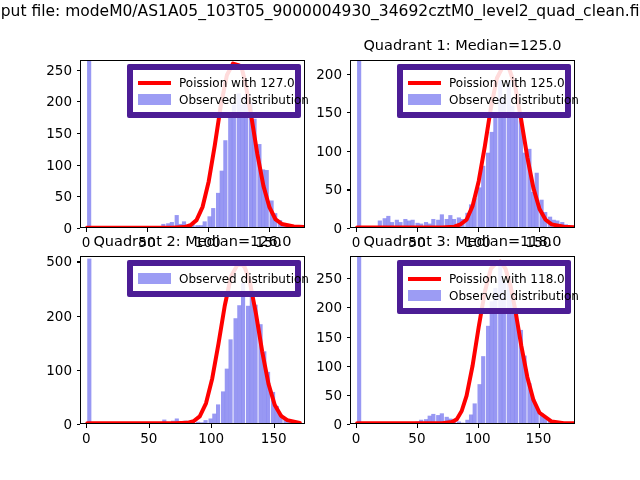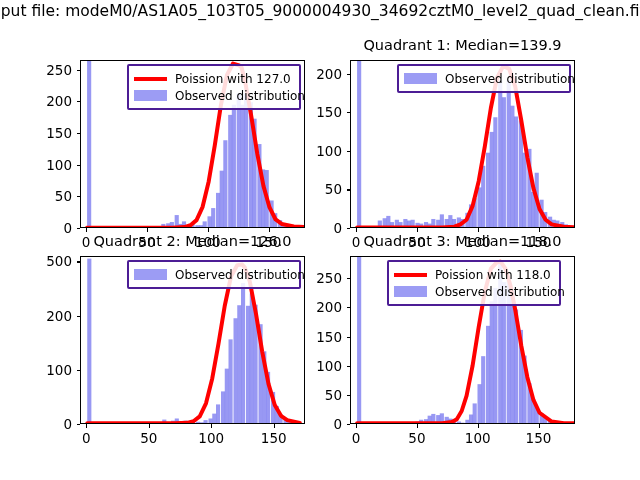--- a/index.html
+++ b/index.html
@@ -79,21 +79,21 @@
   }
   .xtick-mark {
     position: absolute;
     width: 1.1px;
     height: 3.5px;
     background: #000000;
   }
   .legend {
     position: absolute;
     box-sizing: border-box;
-    border: 2px solid #4c1d95;
+    border: 6px solid #4c1d95;
     background: rgba(255,255,255,0.86);
     border-radius: 2px;
     padding: 4px 6px 4px 5px;
     font-size: 12px;
     color: #000000;
     z-index: 20;
   }
   .legend-row {
     display: flex;
     align-items: center;
@@ -209,21 +209,21 @@
         <span class="legend-label">Poission with 127.0</span>
       </div>
       <div class="legend-row">
         <span class="legend-key patch"></span>
         <span class="legend-label">Observed distribution</span>
       </div>
     </div>
   </div>
 
   <div class="subplot" style="left:350px; top:60px; width:225px; height:168px;">
-    <div class="axtitle">Quadrant 1: Median=139.9</div>
+    <div class="axtitle">Quadrant 1: Median=125.0</div>
     <div class="plotbox" id="box1" style="left:0; top:0; width:225px; height:168px;">
       <div class="plotclip">
           <svg class="data-layer" id="svg1" width="225" height="168">
             <g>
               <rect x="6.081081081081082" width="4.135135135135134" y="-0.7706422018348746" height="168.77064220183487" fill="#7b7bf0" fill-opacity="0.78"></rect>
               <rect x="26.756756756756758" width="4.13513513513513" y="159.52293577981652" height="8.477064220183479" fill="#7b7bf0" fill-opacity="0.78"></rect>
               <rect x="31.621621621621625" width="4.135135135135126" y="157.21100917431193" height="10.788990825688074" fill="#7b7bf0" fill-opacity="0.78"></rect>
               <rect x="35.270270270270274" width="4.13513513513513" y="154.89908256880733" height="13.10091743119267" fill="#7b7bf0" fill-opacity="0.78"></rect>
               <rect x="38.91891891891892" width="4.13513513513513" y="161.06422018348624" height="6.935779816513758" fill="#7b7bf0" fill-opacity="0.78"></rect>
               <rect x="43.78378378378379" width="4.13513513513513" y="158.75229357798165" height="9.247706422018354" fill="#7b7bf0" fill-opacity="0.78"></rect>
@@ -291,20 +291,24 @@
         <div class="xtick-label" style="left: 6.08108px; top: 174px;">0</div>
         <div class="xtick-mark" style="left: 66.8919px; top: 168px;"></div>
         <div class="xtick-label" style="left: 66.8919px; top: 174px;">50</div>
         <div class="xtick-mark" style="left: 127.703px; top: 168px;"></div>
         <div class="xtick-label" style="left: 127.703px; top: 174px;">100</div>
         <div class="xtick-mark" style="left: 188.514px; top: 168px;"></div>
         <div class="xtick-label" style="left: 188.514px; top: 174px;">150</div>
       </div>
     <div class="legend" style="left:47px; top:4px; width:174px;">
       <div class="legend-row">
+        <span class="legend-key line"></span>
+        <span class="legend-label">Poission with 125.0</span>
+      </div>
+      <div class="legend-row">
         <span class="legend-key patch"></span>
         <span class="legend-label">Observed distribution</span>
       </div>
     </div>
   </div>
 
   <div class="subplot" style="left:80px; top:256px; width:225px; height:168px;">
     <div class="axtitle">Quadrant 2: Median=126.0</div>
     <div class="plotbox" id="box2" style="left:0; top:0; width:225px; height:168px;">
       <div class="plotclip">
@@ -448,21 +452,21 @@
     <div id="xticks3">
         <div class="xtick-mark" style="left: 6.08108px; top: 168px;"></div>
         <div class="xtick-label" style="left: 6.08108px; top: 174px;">0</div>
         <div class="xtick-mark" style="left: 66.8919px; top: 168px;"></div>
         <div class="xtick-label" style="left: 66.8919px; top: 174px;">50</div>
         <div class="xtick-mark" style="left: 127.703px; top: 168px;"></div>
         <div class="xtick-label" style="left: 127.703px; top: 174px;">100</div>
         <div class="xtick-mark" style="left: 188.514px; top: 168px;"></div>
         <div class="xtick-label" style="left: 188.514px; top: 174px;">150</div>
       </div>
-    <div class="legend" style="left:37px; top:4px; width:174px;">
+    <div class="legend" style="left:47px; top:4px; width:174px;">
       <div class="legend-row">
         <span class="legend-key line"></span>
         <span class="legend-label">Poission with 118.0</span>
       </div>
       <div class="legend-row">
         <span class="legend-key patch"></span>
         <span class="legend-label">Observed distribution</span>
       </div>
     </div>
   </div>

